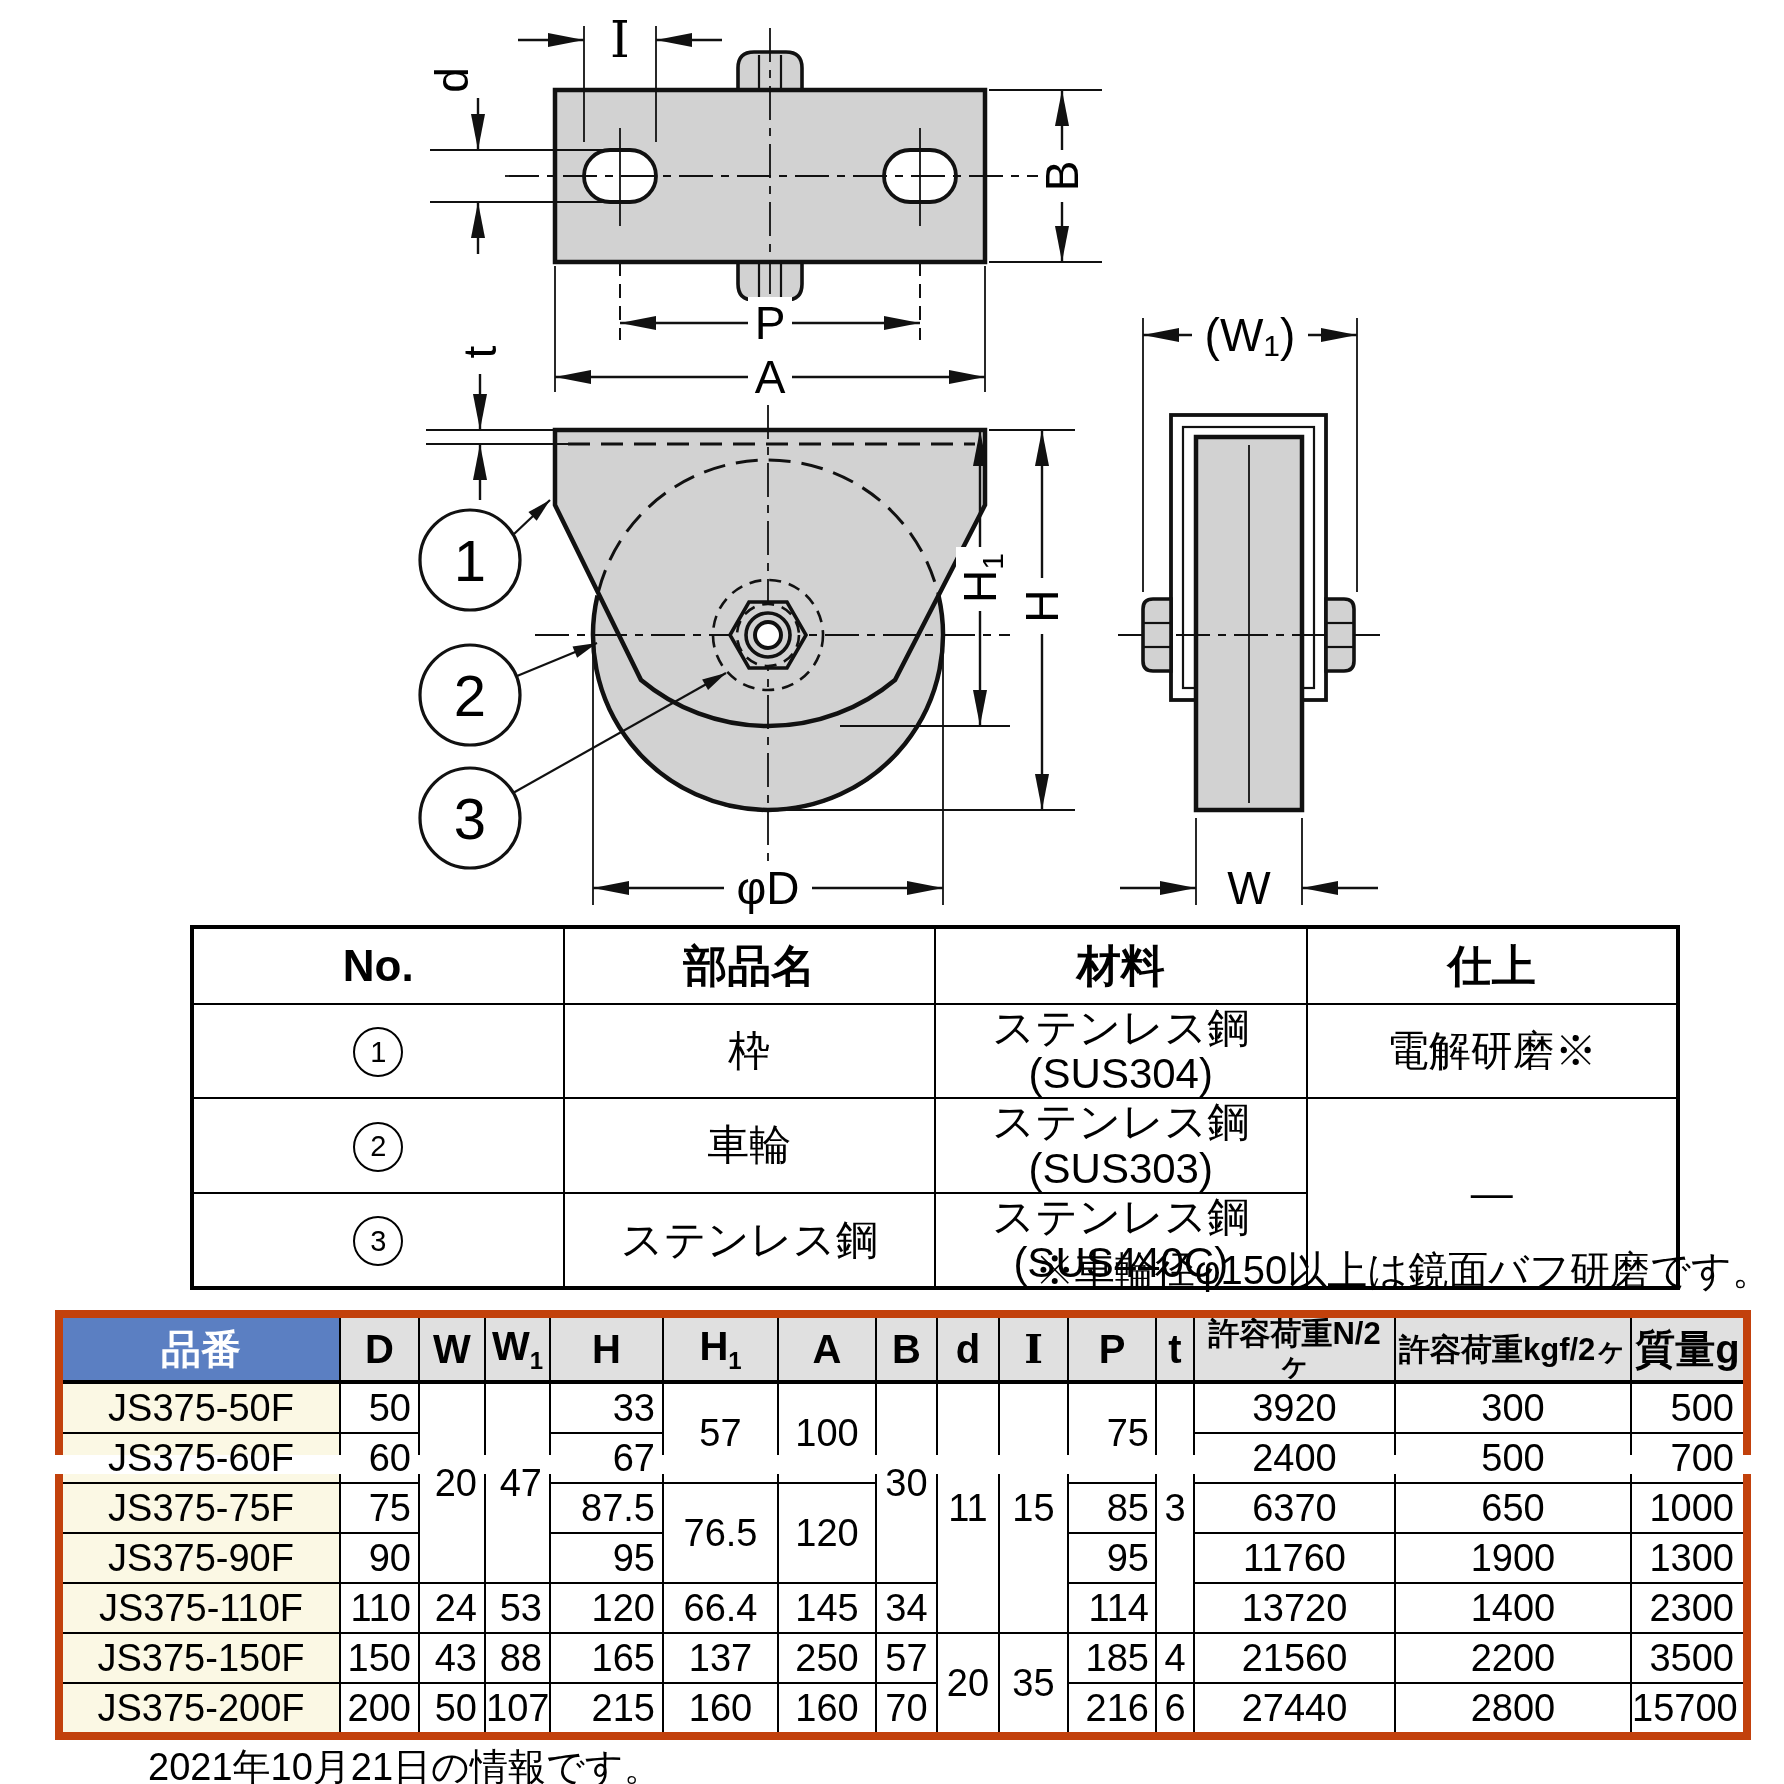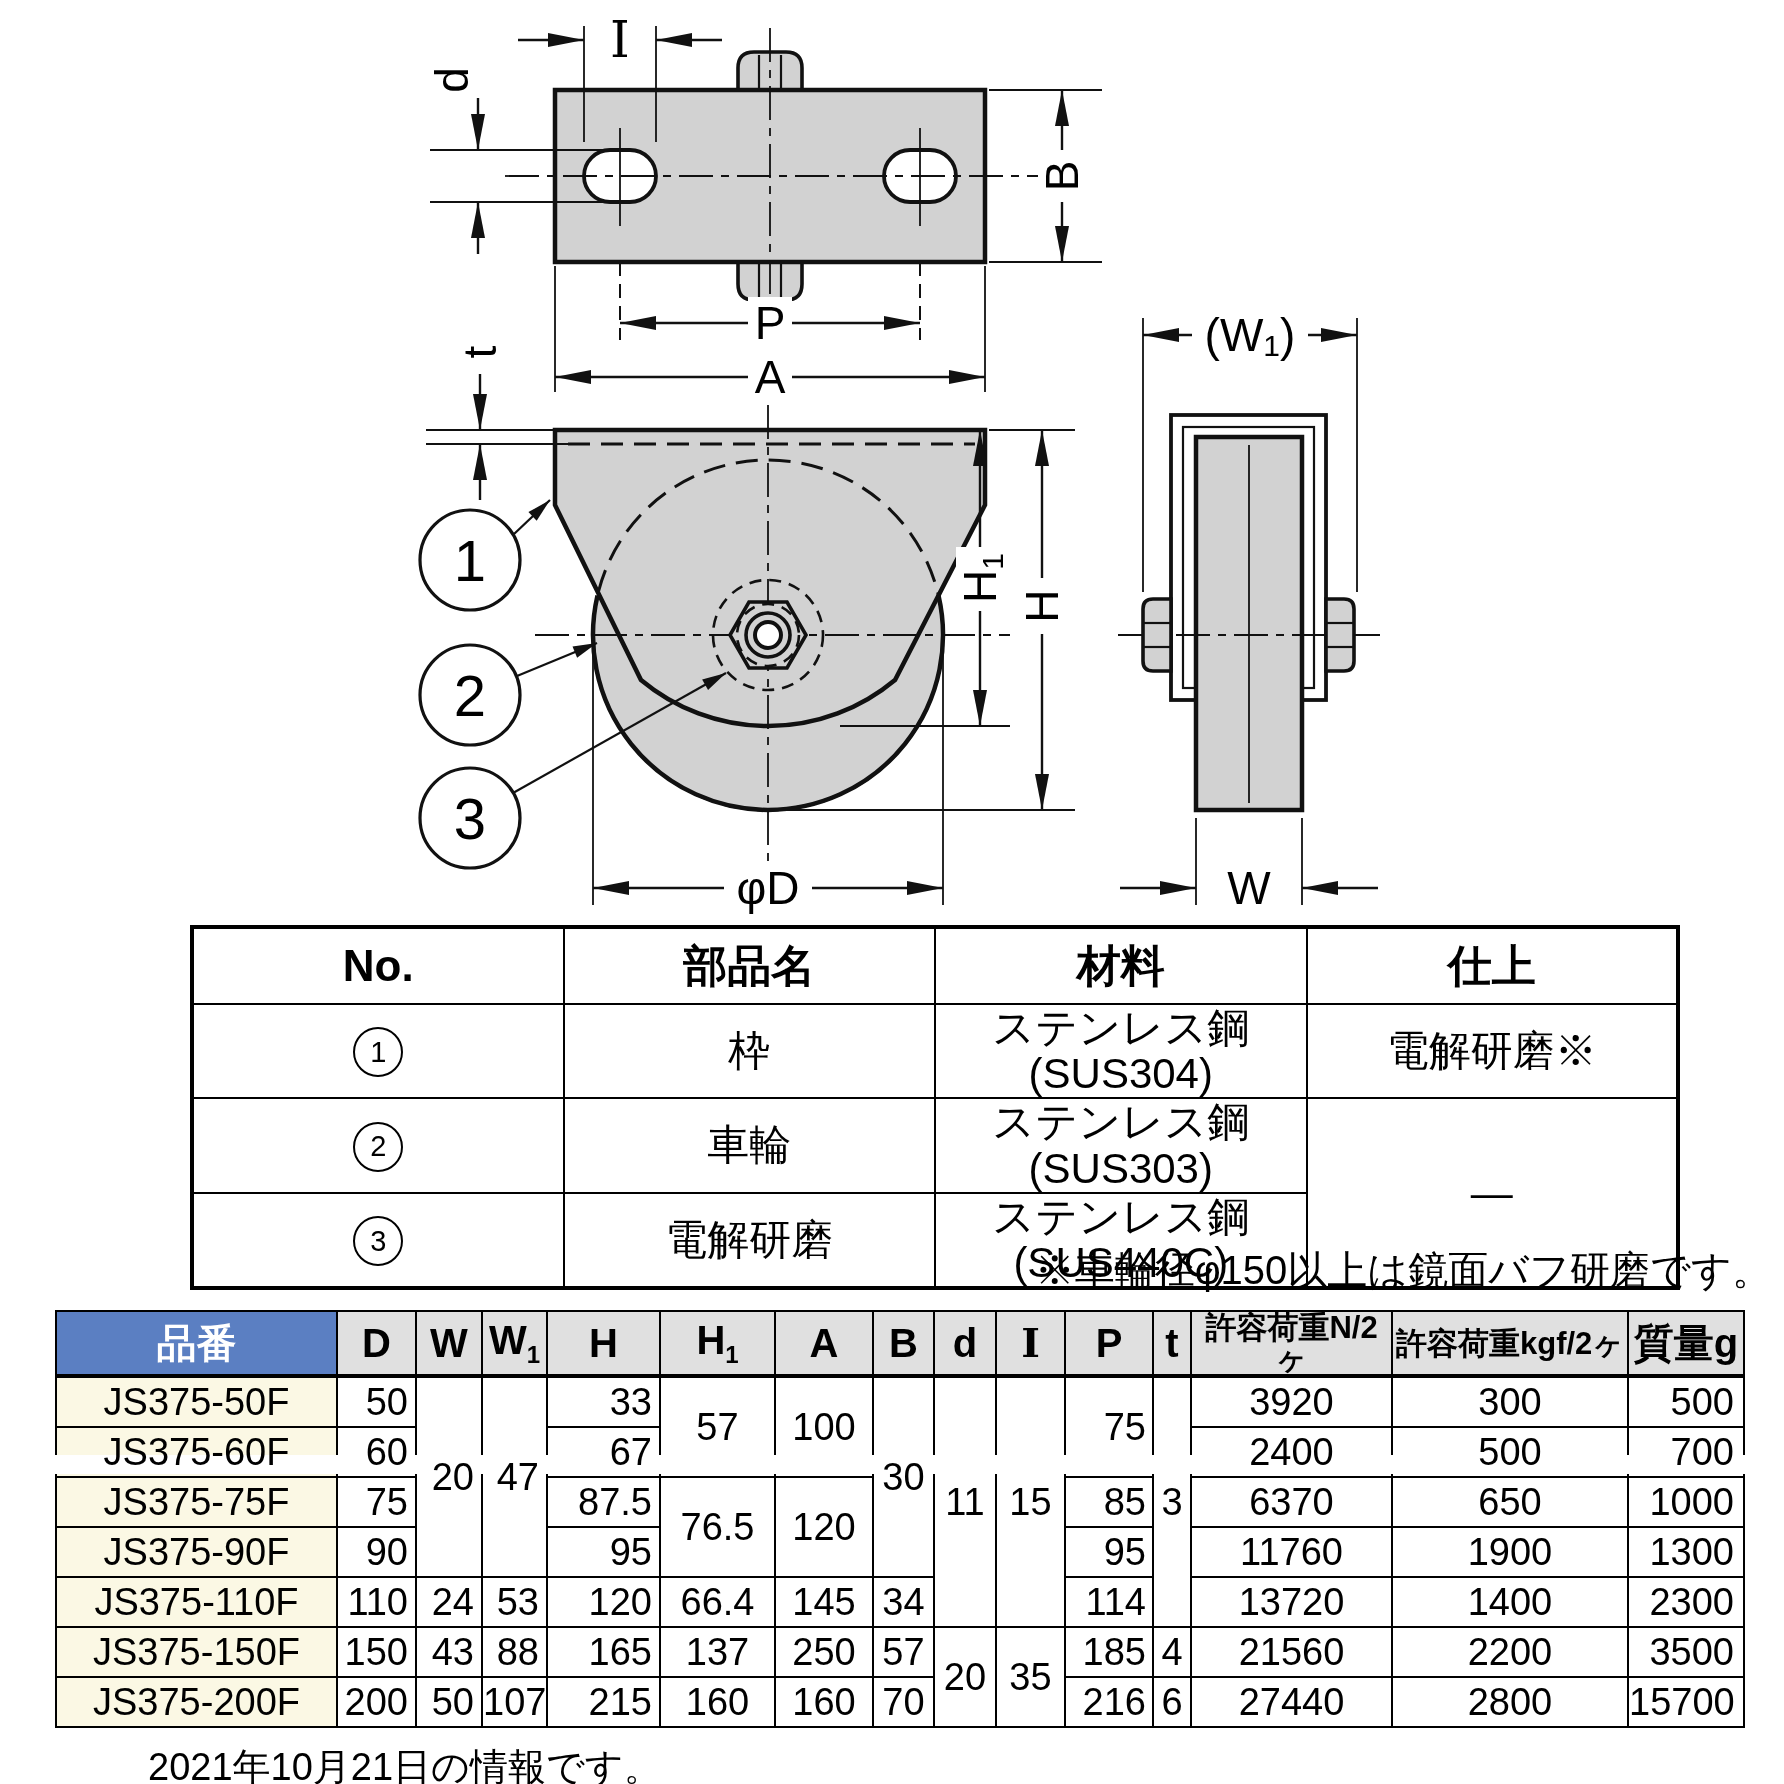--- a/index.html
+++ b/index.html
@@ -34,21 +34,21 @@
   #parts table{border-collapse:collapse;table-layout:fixed;width:1490px;border:4px solid #000;}
   #parts th,#parts td{border:2.5px solid #000;text-align:center;vertical-align:middle;padding:0;line-height:1.1;}
   #parts th{height:74px;font-size:44px;font-weight:bold;background:#fff;}
   #parts td{height:68px;font-size:42px;}
   .circ{display:inline-flex;width:46px;height:46px;border:2.5px solid #000;border-radius:50%;
         align-items:center;justify-content:center;font-size:29px;line-height:1;}
   
   #note{position:absolute;left:0;top:1243px;width:1772px;text-align:right;font-size:40px;}
   
   #spec{position:absolute;left:55px;top:1310px;}
-  #spec table{border-collapse:collapse;table-layout:fixed;width:1688px;border:1px solid #c2410c;}
+  #spec table{border-collapse:collapse;table-layout:fixed;width:1688px;border:8px solid #c2410c;}
   #spec th,#spec td{border:2px solid #000;vertical-align:middle;padding:0;line-height:1;overflow:hidden;}
   #spec th{height:60px;background:var(--hgray);font-weight:bold;font-size:40px;text-align:center;border-bottom:4px solid #000;}
   #spec th.c0{background:var(--blue);color:#fff;}
   #spec th.serif{font-family:"DejaVu Serif",serif;}
   #spec th.c12,#spec th.c13{font-size:31px;}
   #spec th sub{font-size:24px;}
   #spec td{height:48px;font-size:38px;background:#fff;}
   #spec td.c0{background:var(--cream);text-align:center;font-size:38px;}
   #spec td.c1,#spec td.c2,#spec td.c3,#spec td.c4{text-align:right;}
   #spec td.c1 span,#spec td.c2 span,#spec td.c3 span,#spec td.c4 span{padding-right:7px;}
@@ -217,21 +217,21 @@
           <td>電解研磨※</td>
         </tr>
         <tr>
           <td><span class="circ">2</span></td>
           <td>車輪</td>
           <td>ステンレス鋼 (SUS303)</td>
           <td rowspan="2">—</td>
         </tr>
         <tr>
           <td><span class="circ">3</span></td>
-          <td>電解研磨</td>
+          <td>ステンレス鋼</td>
           <td>ステンレス鋼 (SUS440C)</td>
         </tr>
       </tbody>
     </table>
 </div>
 
 <div id="note">※車輪径φ150以上は鏡面バフ研磨です。</div>
 
 <div id="spec">
   <table>

